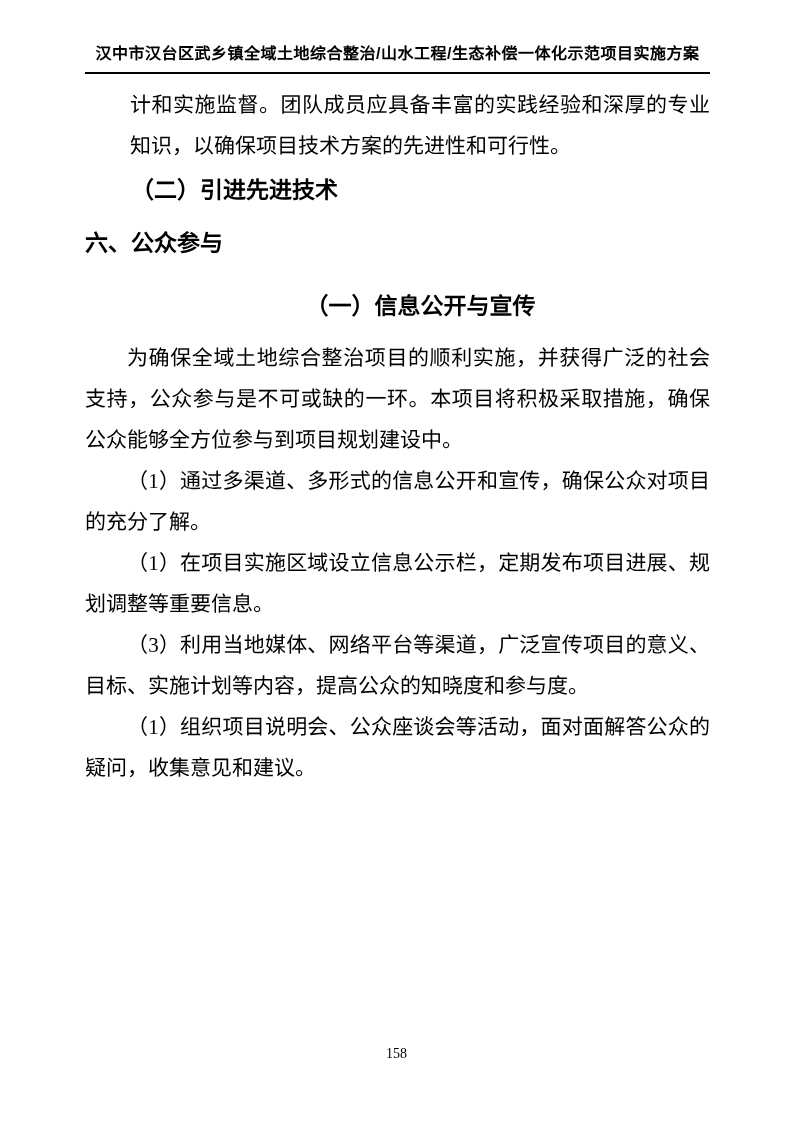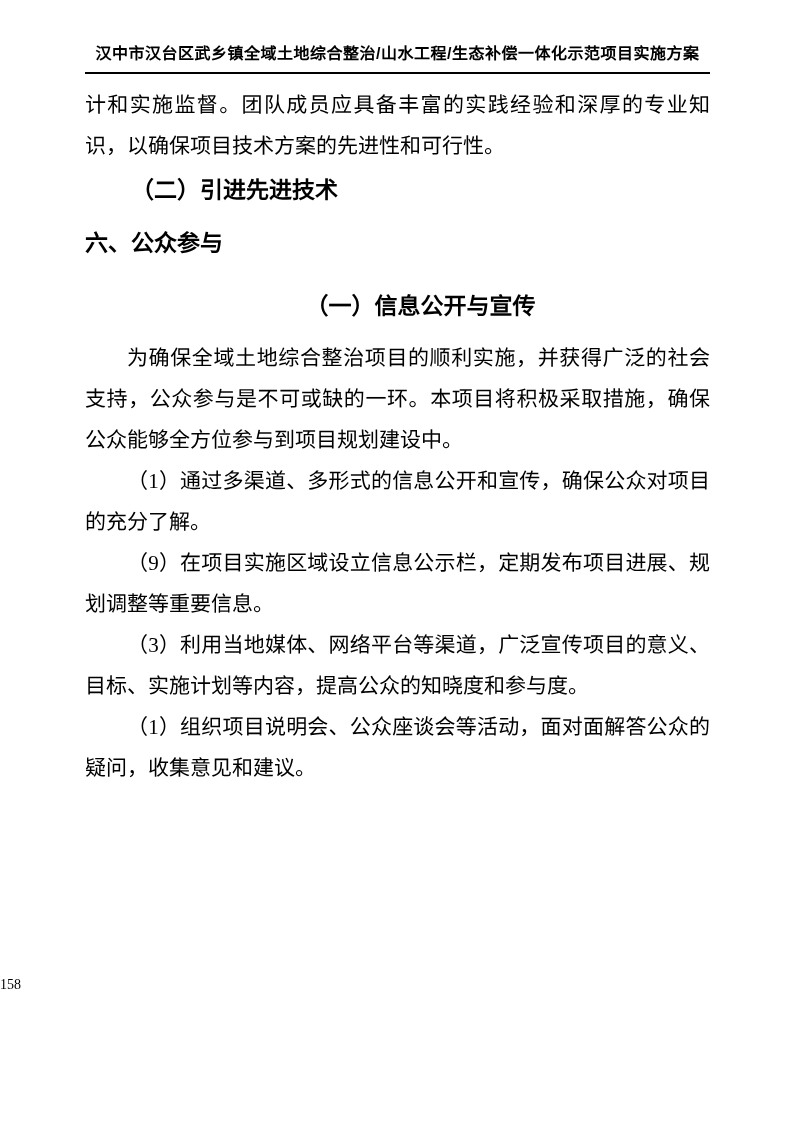--- a/index.html
+++ b/index.html
@@ -28,44 +28,44 @@
     letter-spacing: 0.5px;
     white-space: nowrap;
   }
   .body-text {
     font-size: 21px;
     line-height: 41px;
     text-align: justify;
     text-indent: 2em;
     word-break: break-all;
   }
-  p.para-continuation { margin-top: 11px; text-indent: 0; }
+  p.para-continuation { margin-top: 11px; text-indent: 0; margin-left: 45px; }
   h3.heading-l2 {
     font-family: Liberation Sans, sans-serif;
     font-weight: bold;
     font-size: 23px;
     line-height: 41px;
     text-indent: 2em;
   }
   h3.heading-intro-tech { margin: 3px 0 8px 0; }
   h2.heading-l1 {
     font-family: "Liberation Sans", "DejaVu Sans", sans-serif;
     font-weight: bold;
     font-size: 23px;
     line-height: 41px;
     text-indent: 0;
     margin: 12px 0 22px 0;
   }
   h3.heading-info-publicity { margin: 0 0 11px 0; text-align: center; }
   .page-footer {
     position: absolute;
-    top: 975px;
+    top: 1044px;
     left: 0;
     width: 793px;
-    text-align: left;
+    text-align: center;
     font-size: 14px;
     line-height: 20px;
     font-family: "Liberation Serif", "DejaVu Serif", serif;
   }
 </style>
 </head>
 <body>
 
 <div class="page">
 
@@ -79,21 +79,21 @@
 
 
   <h2 class="heading-l1">六、公众参与</h2>
 
   <h3 class="heading-l2 heading-info-publicity">（一）信息公开与宣传</h3>
 
   <p class="body-text">为确保全域土地综合整治项目的顺利实施，并获得广泛的社会支持，公众参与是不可或缺的一环。本项目将积极采取措施，确保公众能够全方位参与到项目规划建设中。</p>
 
   <p class="body-text">（1）通过多渠道、多形式的信息公开和宣传，确保公众对项目的充分了解。</p>
 
-  <p class="body-text">（9）在项目实施区域设立信息公示栏，定期发布项目进展、规划调整等重要信息。</p>
+  <p class="body-text">（1）在项目实施区域设立信息公示栏，定期发布项目进展、规划调整等重要信息。</p>
 
   <p class="body-text">（3）利用当地媒体、网络平台等渠道，广泛宣传项目的意义、目标、实施计划等内容，提高公众的知晓度和参与度。</p>
 
   <p class="body-text">（1）组织项目说明会、公众座谈会等活动，面对面解答公众的疑问，收集意见和建议。</p>
 
   <div class="page-footer">158</div>
 
 </div>
 
 </body></html>

